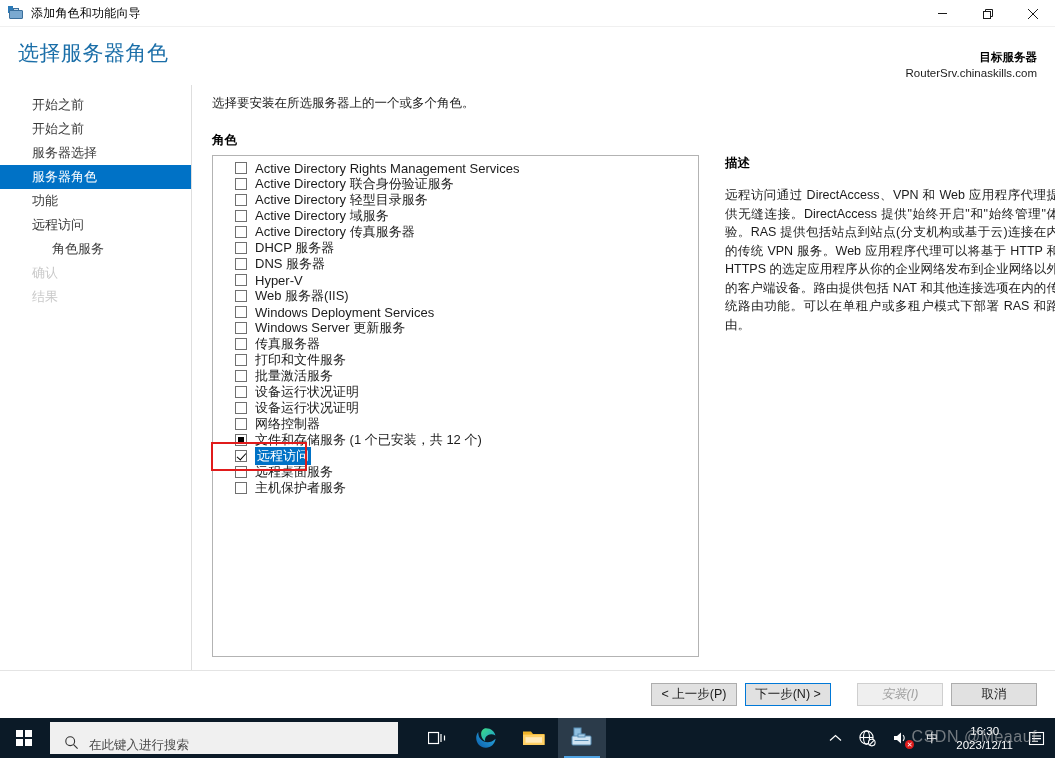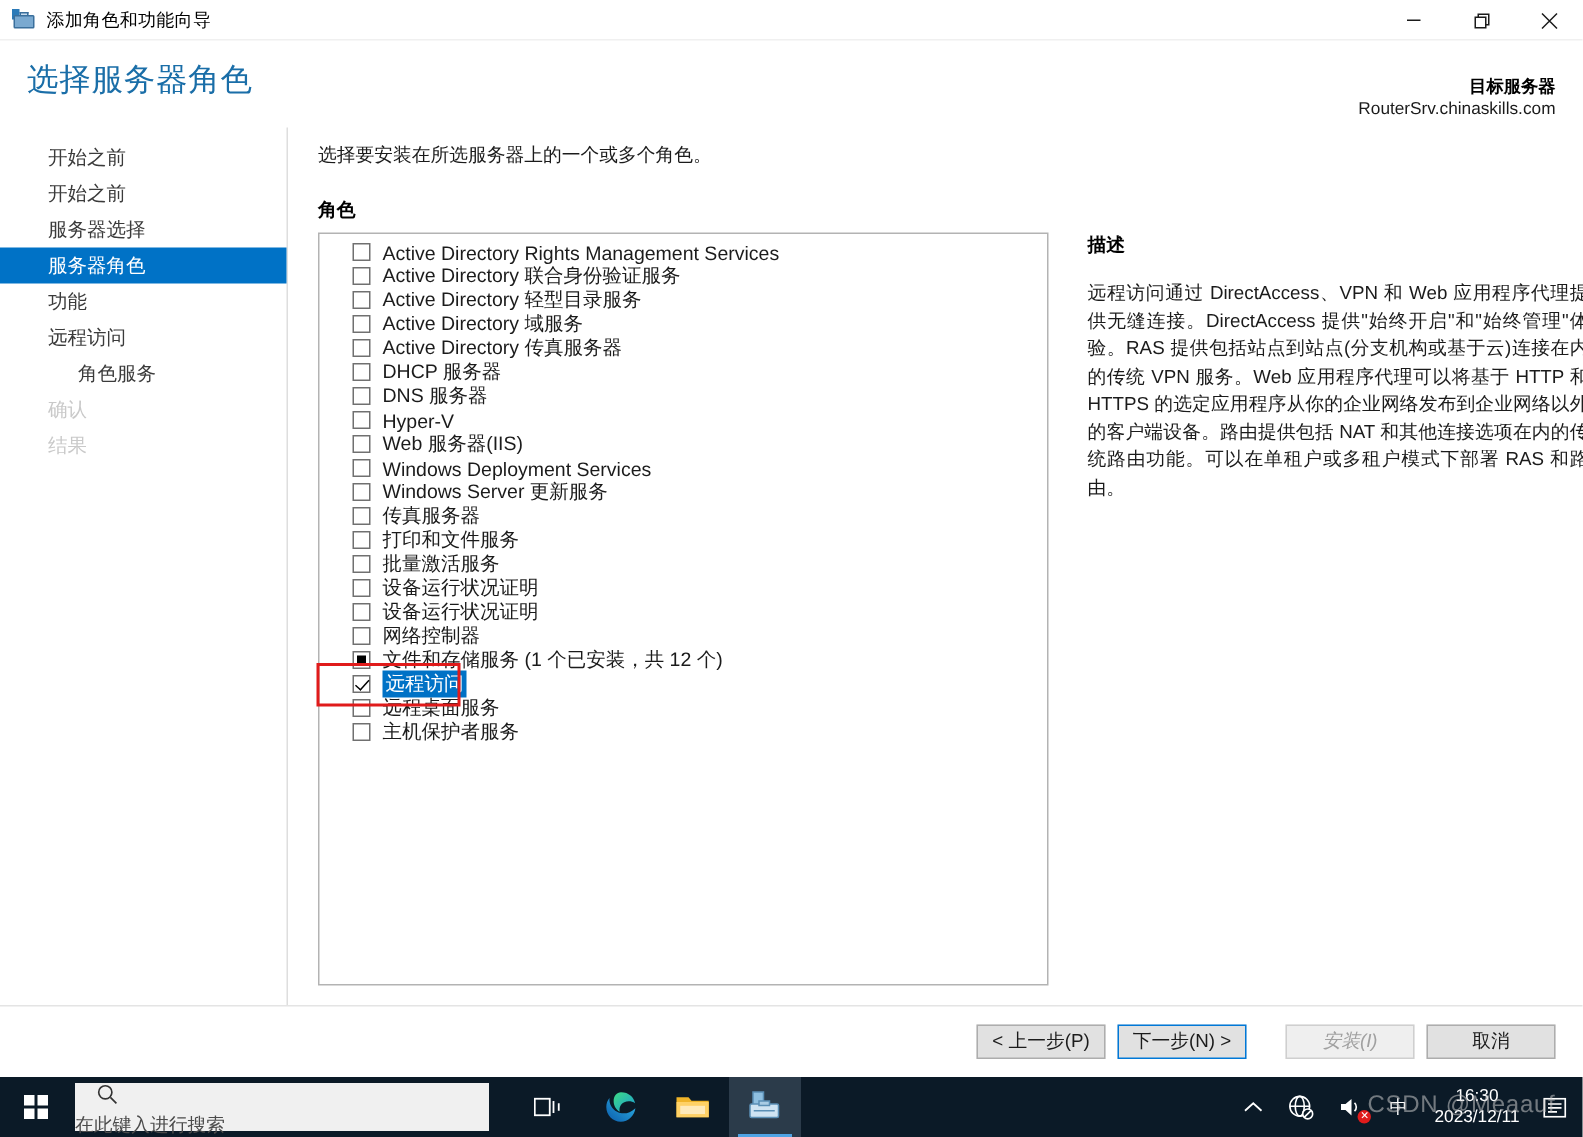--- a/index.html
+++ b/index.html
@@ -226,26 +226,25 @@
   .winlogo { width: 17px; height: 17px; position: relative; }
   .winlogo i {
     position: absolute; width: 7.5px; height: 7.5px; background: #ffffff;
   }
   .winlogo i:nth-child(1){left:0;top:0}
   .winlogo i:nth-child(2){left:9px;top:0}
   .winlogo i:nth-child(3){left:0;top:9px}
   .winlogo i:nth-child(4){left:9px;top:9px}
 
   .search-box {
-    width: 276px; height: 32px;
+    width: 348px; height: 32px;
     background: #f0f0f0;
-    display: flex; align-items: flex-start;
+    display: flex; align-items: flex-end;
     margin-left: 2px;
     cursor: text;
-    flex-direction: column;
   }
   .search-ic { margin: 0 10px 0 14px; flex: 0 0 auto; }
   .search-ph { font-size: 12.5px; color: #4b4b4b; }
 
   .tb-icons { display: flex; align-items: center; margin-left: 16px; height: 40px; }
   .tb-item {
     width: 48px; height: 40px;
     display: flex; align-items: center; justify-content: center;
     position: relative; cursor: default;
   }

